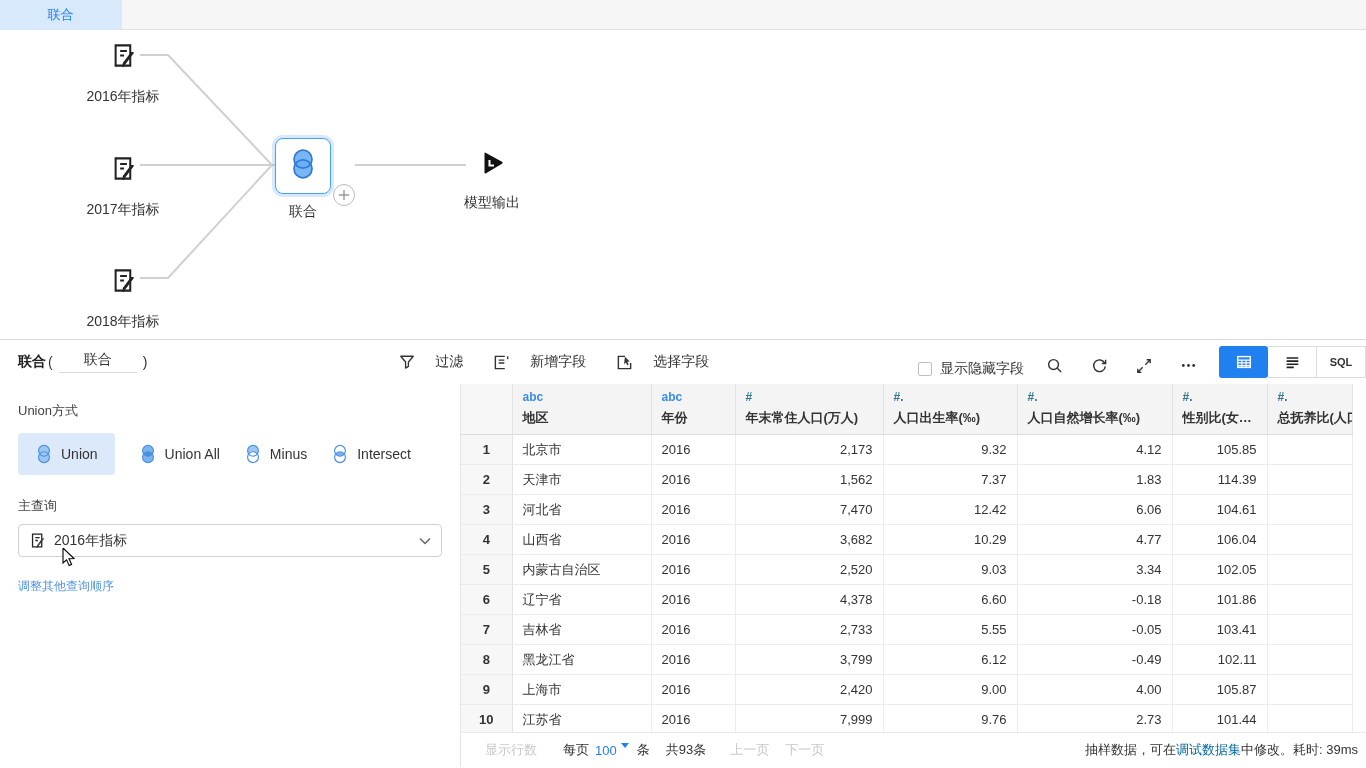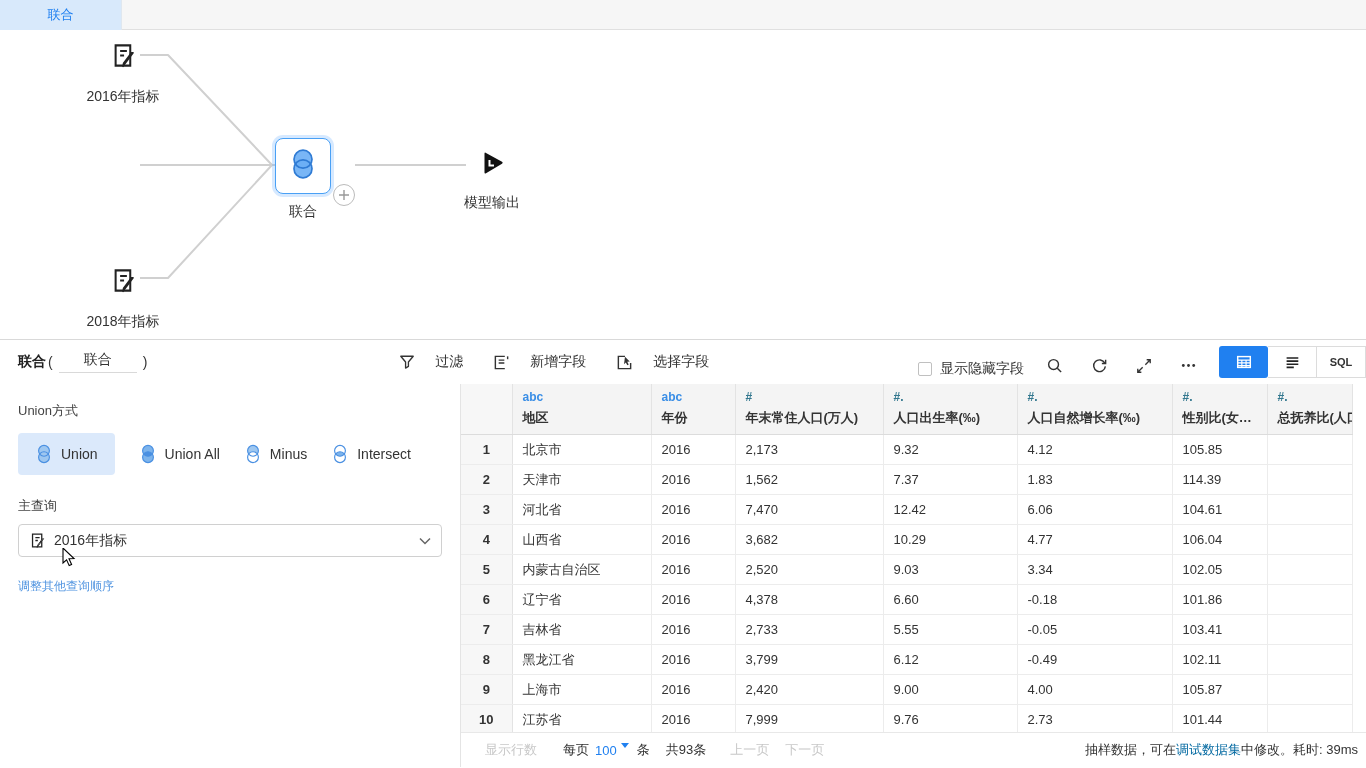--- a/index.html
+++ b/index.html
@@ -64,21 +64,21 @@
   .table-area { flex:1; display:flex; flex-direction:column; min-width:0; }
   .grid-wrap { height:348px; overflow:hidden; }
   table.grid { border-collapse:collapse; table-layout:fixed; width:891px; }
   .grid th, .grid td { border-right:1px solid #ececec; border-bottom:1px solid #ececec; overflow:hidden; white-space:nowrap; }
   .grid th { background:#f4f4f4; border-right-color:#e3e3e3; border-bottom-color:#dcdcdc;
     text-align:left; padding:5px 10px 7px; vertical-align:top; height:50px; }
   .col-type { font-size:12px; display:block; line-height:16px; }
   .type-str { color:#3a8ee6; } .type-num { color:#34788f; }
   .col-name { font-size:13px; font-weight:bold; color:#333; margin-top:4px; }
   .grid td { height:30px; font-size:13px; color:#333; padding:0 10px; background:#fff; }
-  .grid td.num { }
+  .grid td.num { text-align:right; }
   .grid .num-col { width:51px; background:#f7f7f7; text-align:center; font-weight:bold;
     border-right-color:#e3e3e3; padding:0; }
   th.num-col { height:50px; }
 
   
   .tfooter { height:35px; border-top:1px solid #e8e8e8; display:flex; align-items:center;
     font-size:13px; padding:0 8px 0 24px; flex:none; }
   .dim { color:#c8c8c8; }
   .fitem { margin-left:16px; }
   .per-page { color:#2080f0; margin-left:6px; display:inline-flex; align-items:flex-start; gap:4px; }
@@ -106,20 +106,30 @@
     <span class="nicon">
       <svg width="27" height="27" viewBox="0 0 24 24">
           <path d="M5 3h13v18H5z" fill="#fff" stroke="#222" stroke-width="1.8"></path>
           <path d="M9 8h6M9 12h3.5" stroke="#222" stroke-width="1.8" fill="none"></path>
           <path d="M20.5 9.5 L13 19.5 l-1.4 2.2 0.5-2.8 7-9.4 z" fill="#fff" stroke="#222" stroke-width="1.4" stroke-linejoin="round"></path>
         </svg>
     </span>
     <div class="nlabel">2016年指标</div>
   </div>
 
+  <div class="flow-node" style="left:63px; top:125px;">
+    <span class="nicon">
+      <svg width="27" height="27" viewBox="0 0 24 24">
+          <path d="M5 3h13v18H5z" fill="#fff" stroke="#222" stroke-width="1.8"></path>
+          <path d="M9 8h6M9 12h3.5" stroke="#222" stroke-width="1.8" fill="none"></path>
+          <path d="M20.5 9.5 L13 19.5 l-1.4 2.2 0.5-2.8 7-9.4 z" fill="#fff" stroke="#222" stroke-width="1.4" stroke-linejoin="round"></path>
+        </svg>
+    </span>
+    <div class="nlabel">2017年指标</div>
+  </div>
 
   <div class="flow-node" style="left:63px; top:237px;">
     <span class="nicon">
       <svg width="27" height="27" viewBox="0 0 24 24">
           <path d="M5 3h13v18H5z" fill="#fff" stroke="#222" stroke-width="1.8"></path>
           <path d="M9 8h6M9 12h3.5" stroke="#222" stroke-width="1.8" fill="none"></path>
           <path d="M20.5 9.5 L13 19.5 l-1.4 2.2 0.5-2.8 7-9.4 z" fill="#fff" stroke="#222" stroke-width="1.4" stroke-linejoin="round"></path>
         </svg>
     </span>
     <div class="nlabel">2018年指标</div>

